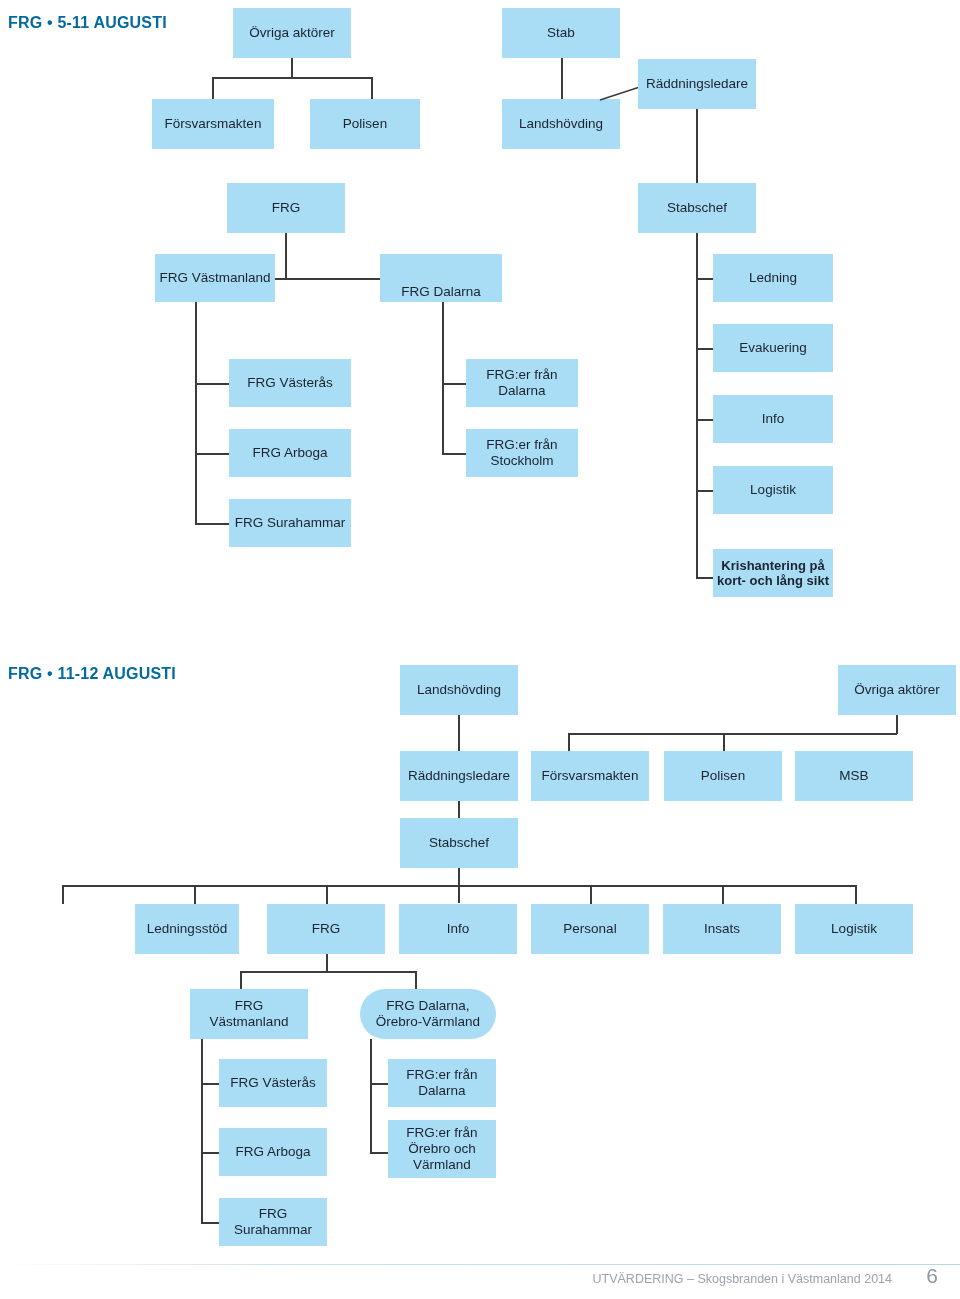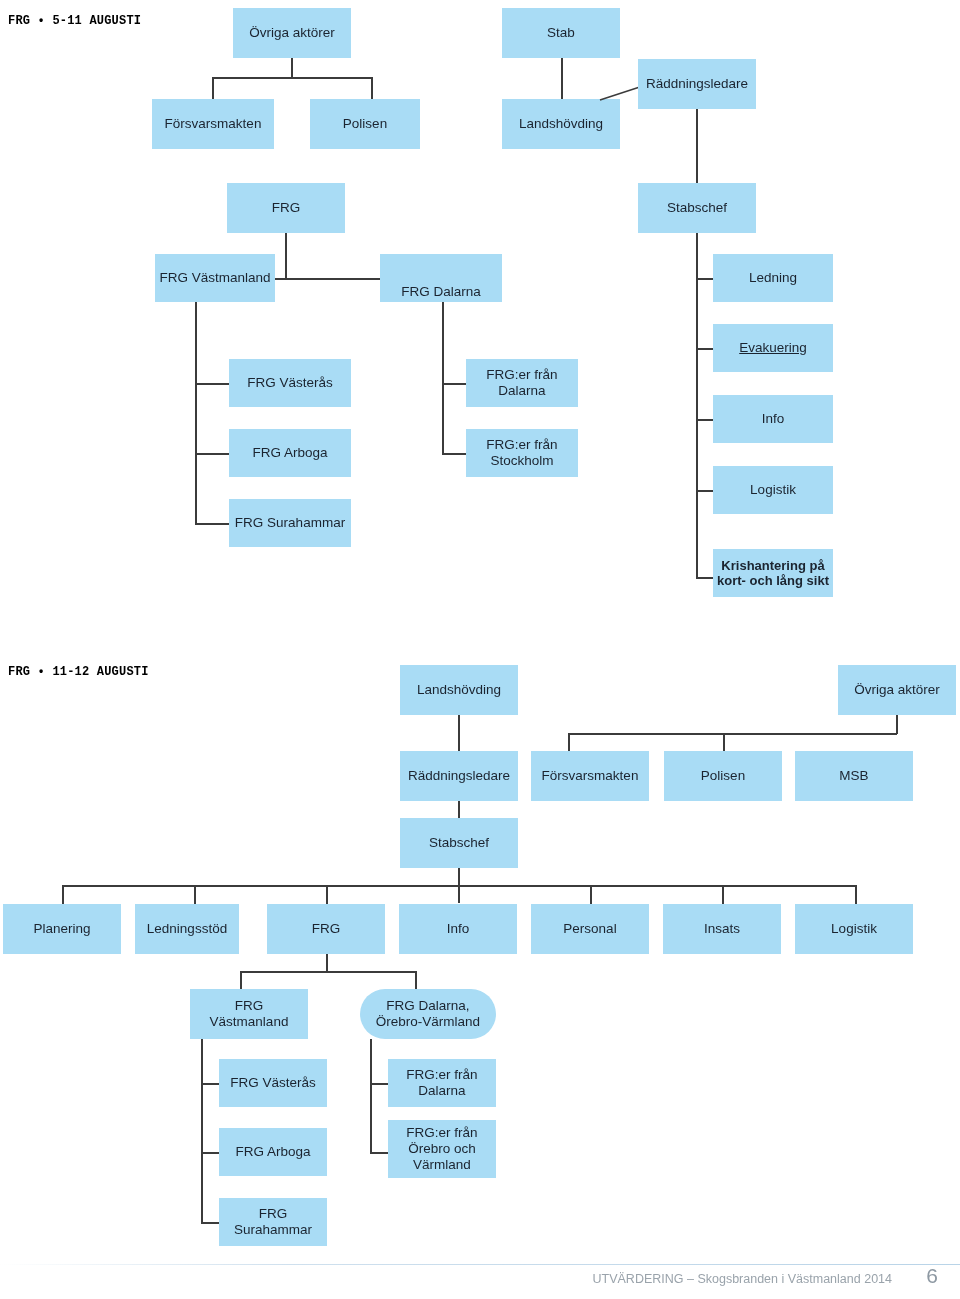--- a/index.html
+++ b/index.html
@@ -15,25 +15,25 @@
     color: #1a1a1a;
     overflow: hidden;
   }
   .page {
     position: absolute;
     inset: 0;
   }
   
   .section-title {
     position: absolute;
-    font-family: Liberation Mono, monospace;
-    font-size: 12px;
+    font-family: Liberation Sans, sans-serif;
+    font-size: 16px;
     font-weight: bold;
     letter-spacing: 0.2px;
-    color: #000000;
+    color: #0369a1;
     white-space: nowrap;
   }
   
   .node {
     position: absolute;
     background: #a9dcf5;
     color: #1b2430;
     font-size: 13.5px;
     font-family: "Liberation Sans", sans-serif;
     display: flex;
@@ -179,21 +179,21 @@
   <div class="ln v" style="left:696px; top:233px; height:345px;"></div>
   <div class="ln h" style="left:696px; top:278px; width:25px;"></div>
   <div class="ln h" style="left:696px; top:348px; width:25px;"></div>
   <div class="ln h" style="left:696px; top:419px; width:25px;"></div>
   <div class="ln h" style="left:696px; top:490px; width:25px;"></div>
   <div class="ln h" style="left:696px; top:577px; width:25px;"></div>
 
   <div class="node" style="left:713px; top:254px; width:120px; height:48px;">
     <span>Ledning</span>
   </div>
-  <div class="node" style="left:713px; top:324px; width:120px; height:48px;text-decoration:underline;">
+  <div class="node" style="left:713px; top:324px; width:120px; height:48px;">
     <span>Evakuering</span>
   </div>
   <div class="node" style="left:713px; top:395px; width:120px; height:48px;">
     <span>Info</span>
   </div>
   <div class="node" style="left:713px; top:466px; width:120px; height:48px;">
     <span>Logistik</span>
   </div>
   <div class="node" style="left:713px; top:549px; width:120px; height:48px; font-weight:bold; font-size:13px;">
     <div>
@@ -238,23 +238,20 @@
 
   <div class="ln v" style="left:458px; top:868px; height:35px;"></div>
   <div class="ln h" style="left:62px; top:885px; width:795px;"></div>
   <div class="ln v" style="left:62px; top:885px; height:19px;"></div>
   <div class="ln v" style="left:194px; top:885px; height:19px;"></div>
   <div class="ln v" style="left:326px; top:885px; height:19px;"></div>
   <div class="ln v" style="left:590px; top:885px; height:19px;"></div>
   <div class="ln v" style="left:722px; top:885px; height:19px;"></div>
   <div class="ln v" style="left:855px; top:885px; height:19px;"></div>
 
-  <div class="node" style="left:3px; top:904px; width:118px; height:50px;">
-    <span>Planering</span>
-  </div>
   <div class="node" style="left:135px; top:904px; width:104px; height:50px;">
     <span>Ledningsstöd</span>
   </div>
   <div class="node" style="left:267px; top:904px; width:118px; height:50px;">
     <span>FRG</span>
   </div>
   <div class="node" style="left:399px; top:904px; width:118px; height:50px;">
     <span>Info</span>
   </div>
   <div class="node" style="left:531px; top:904px; width:118px; height:50px;">

